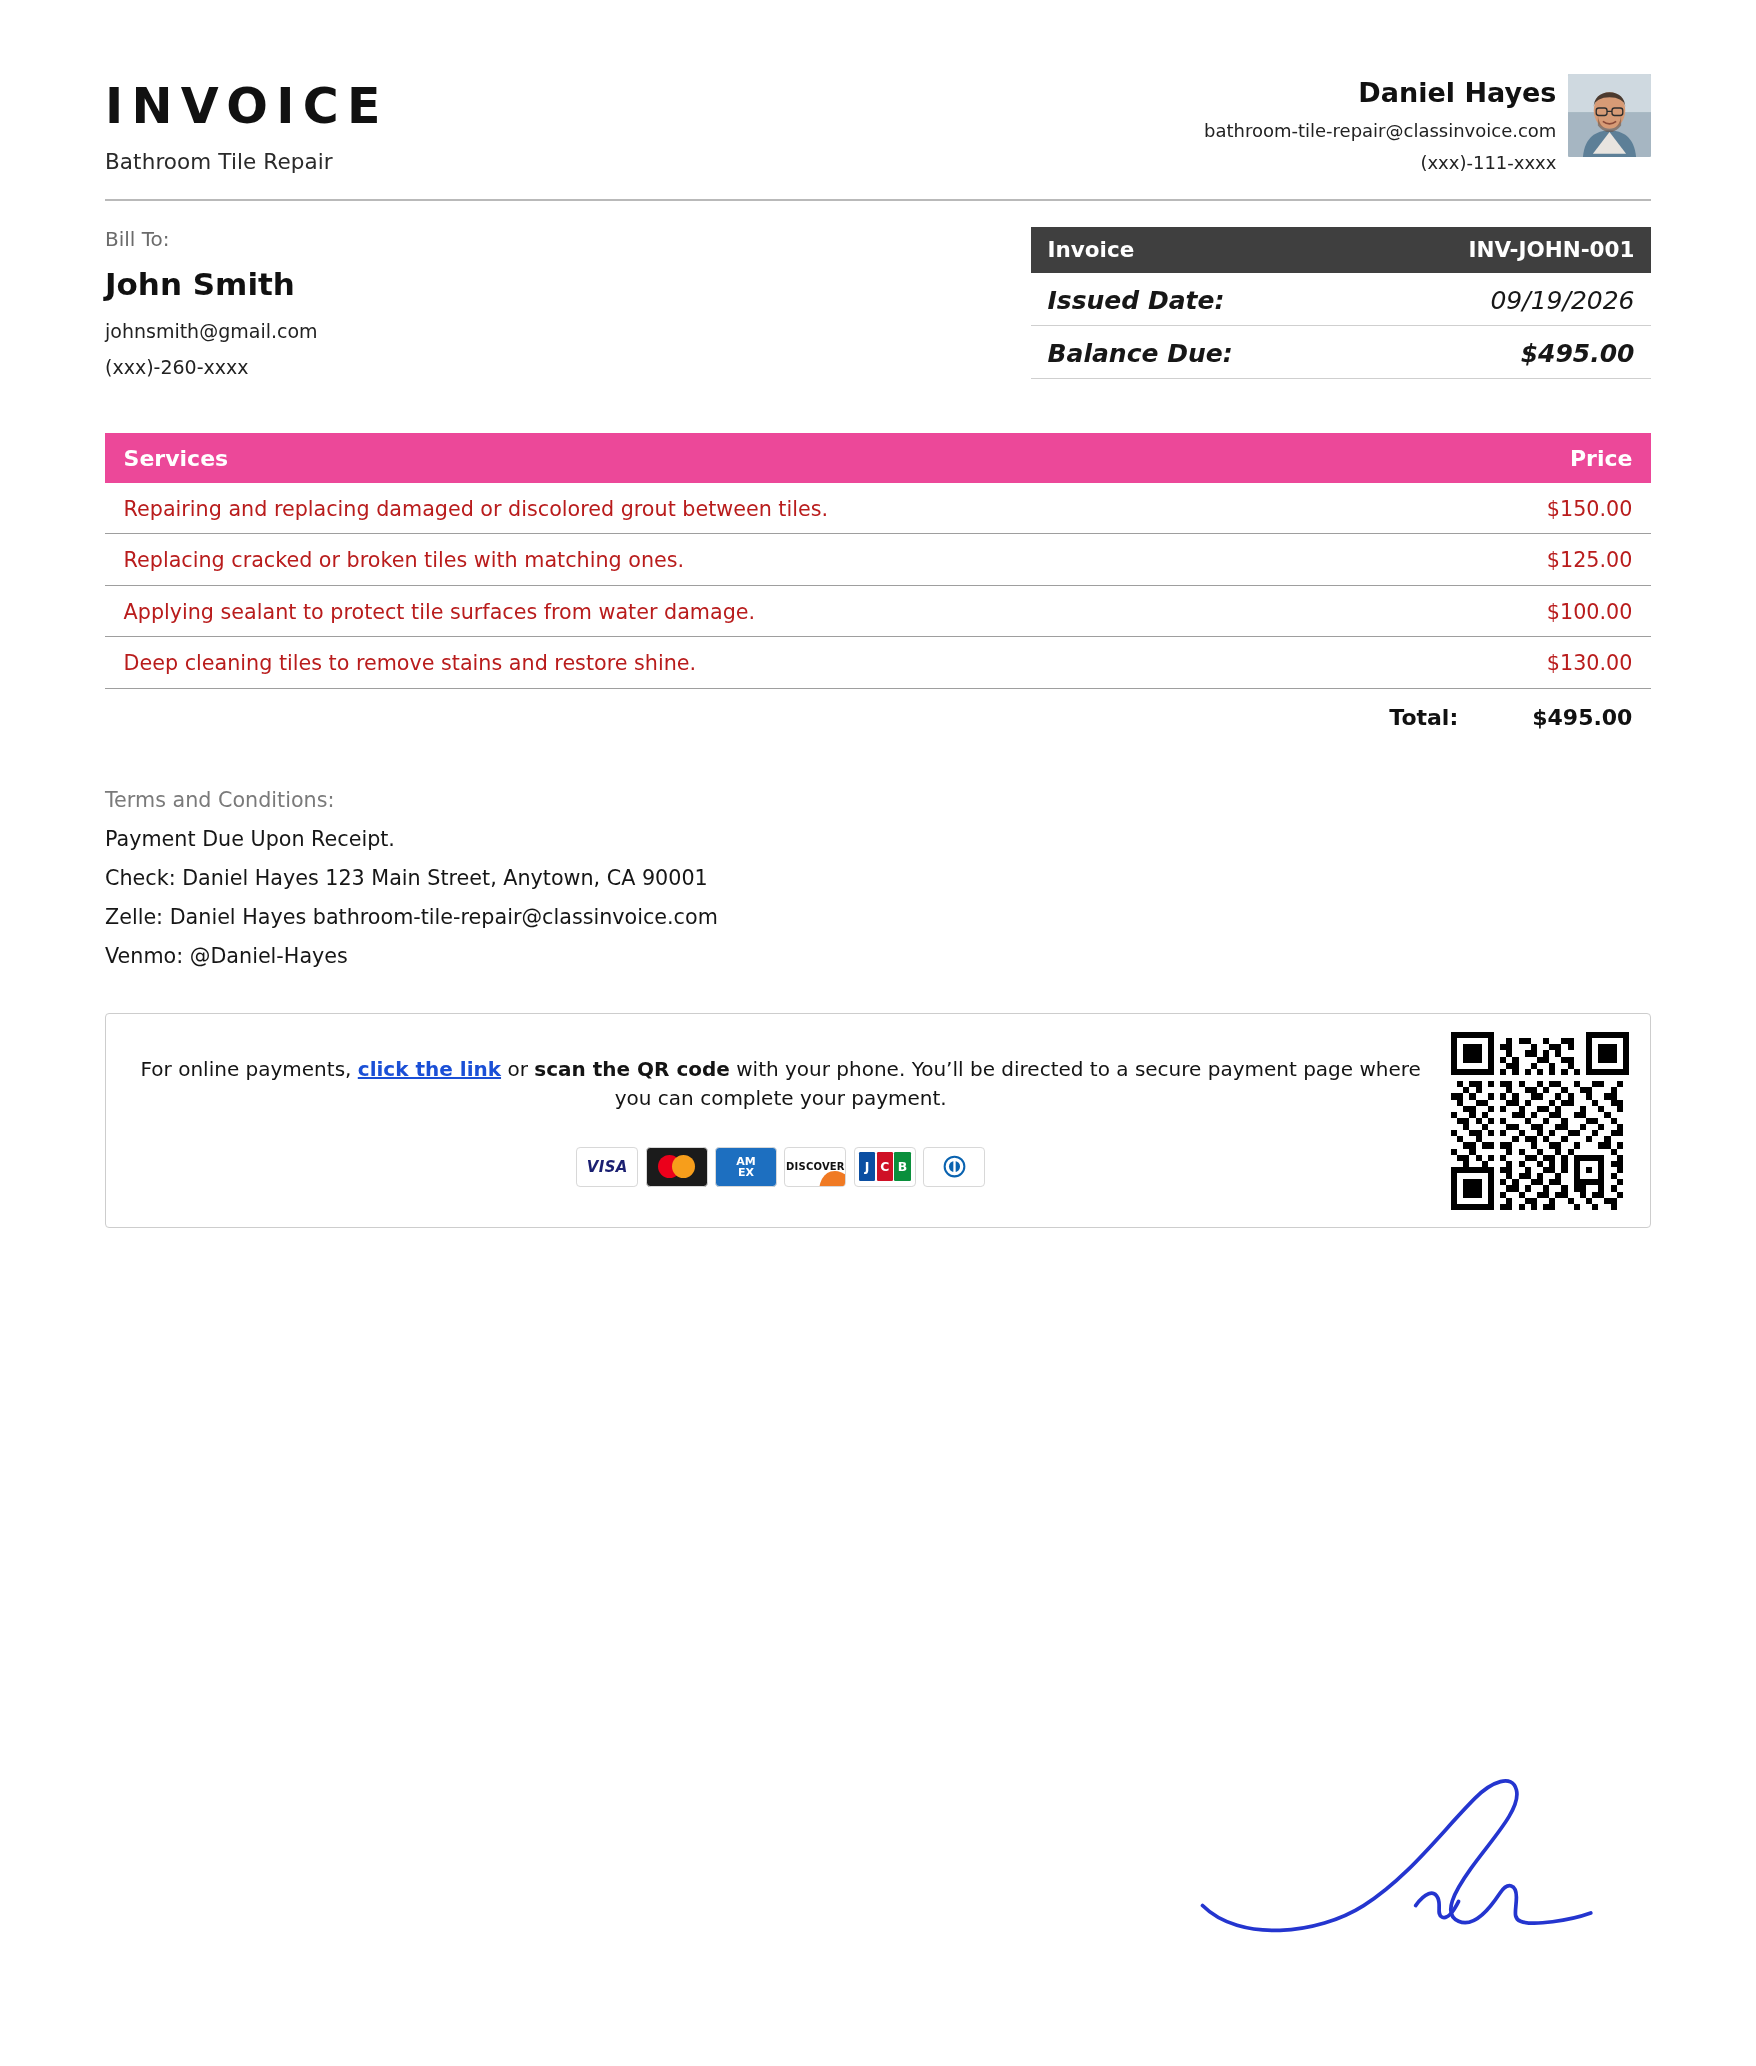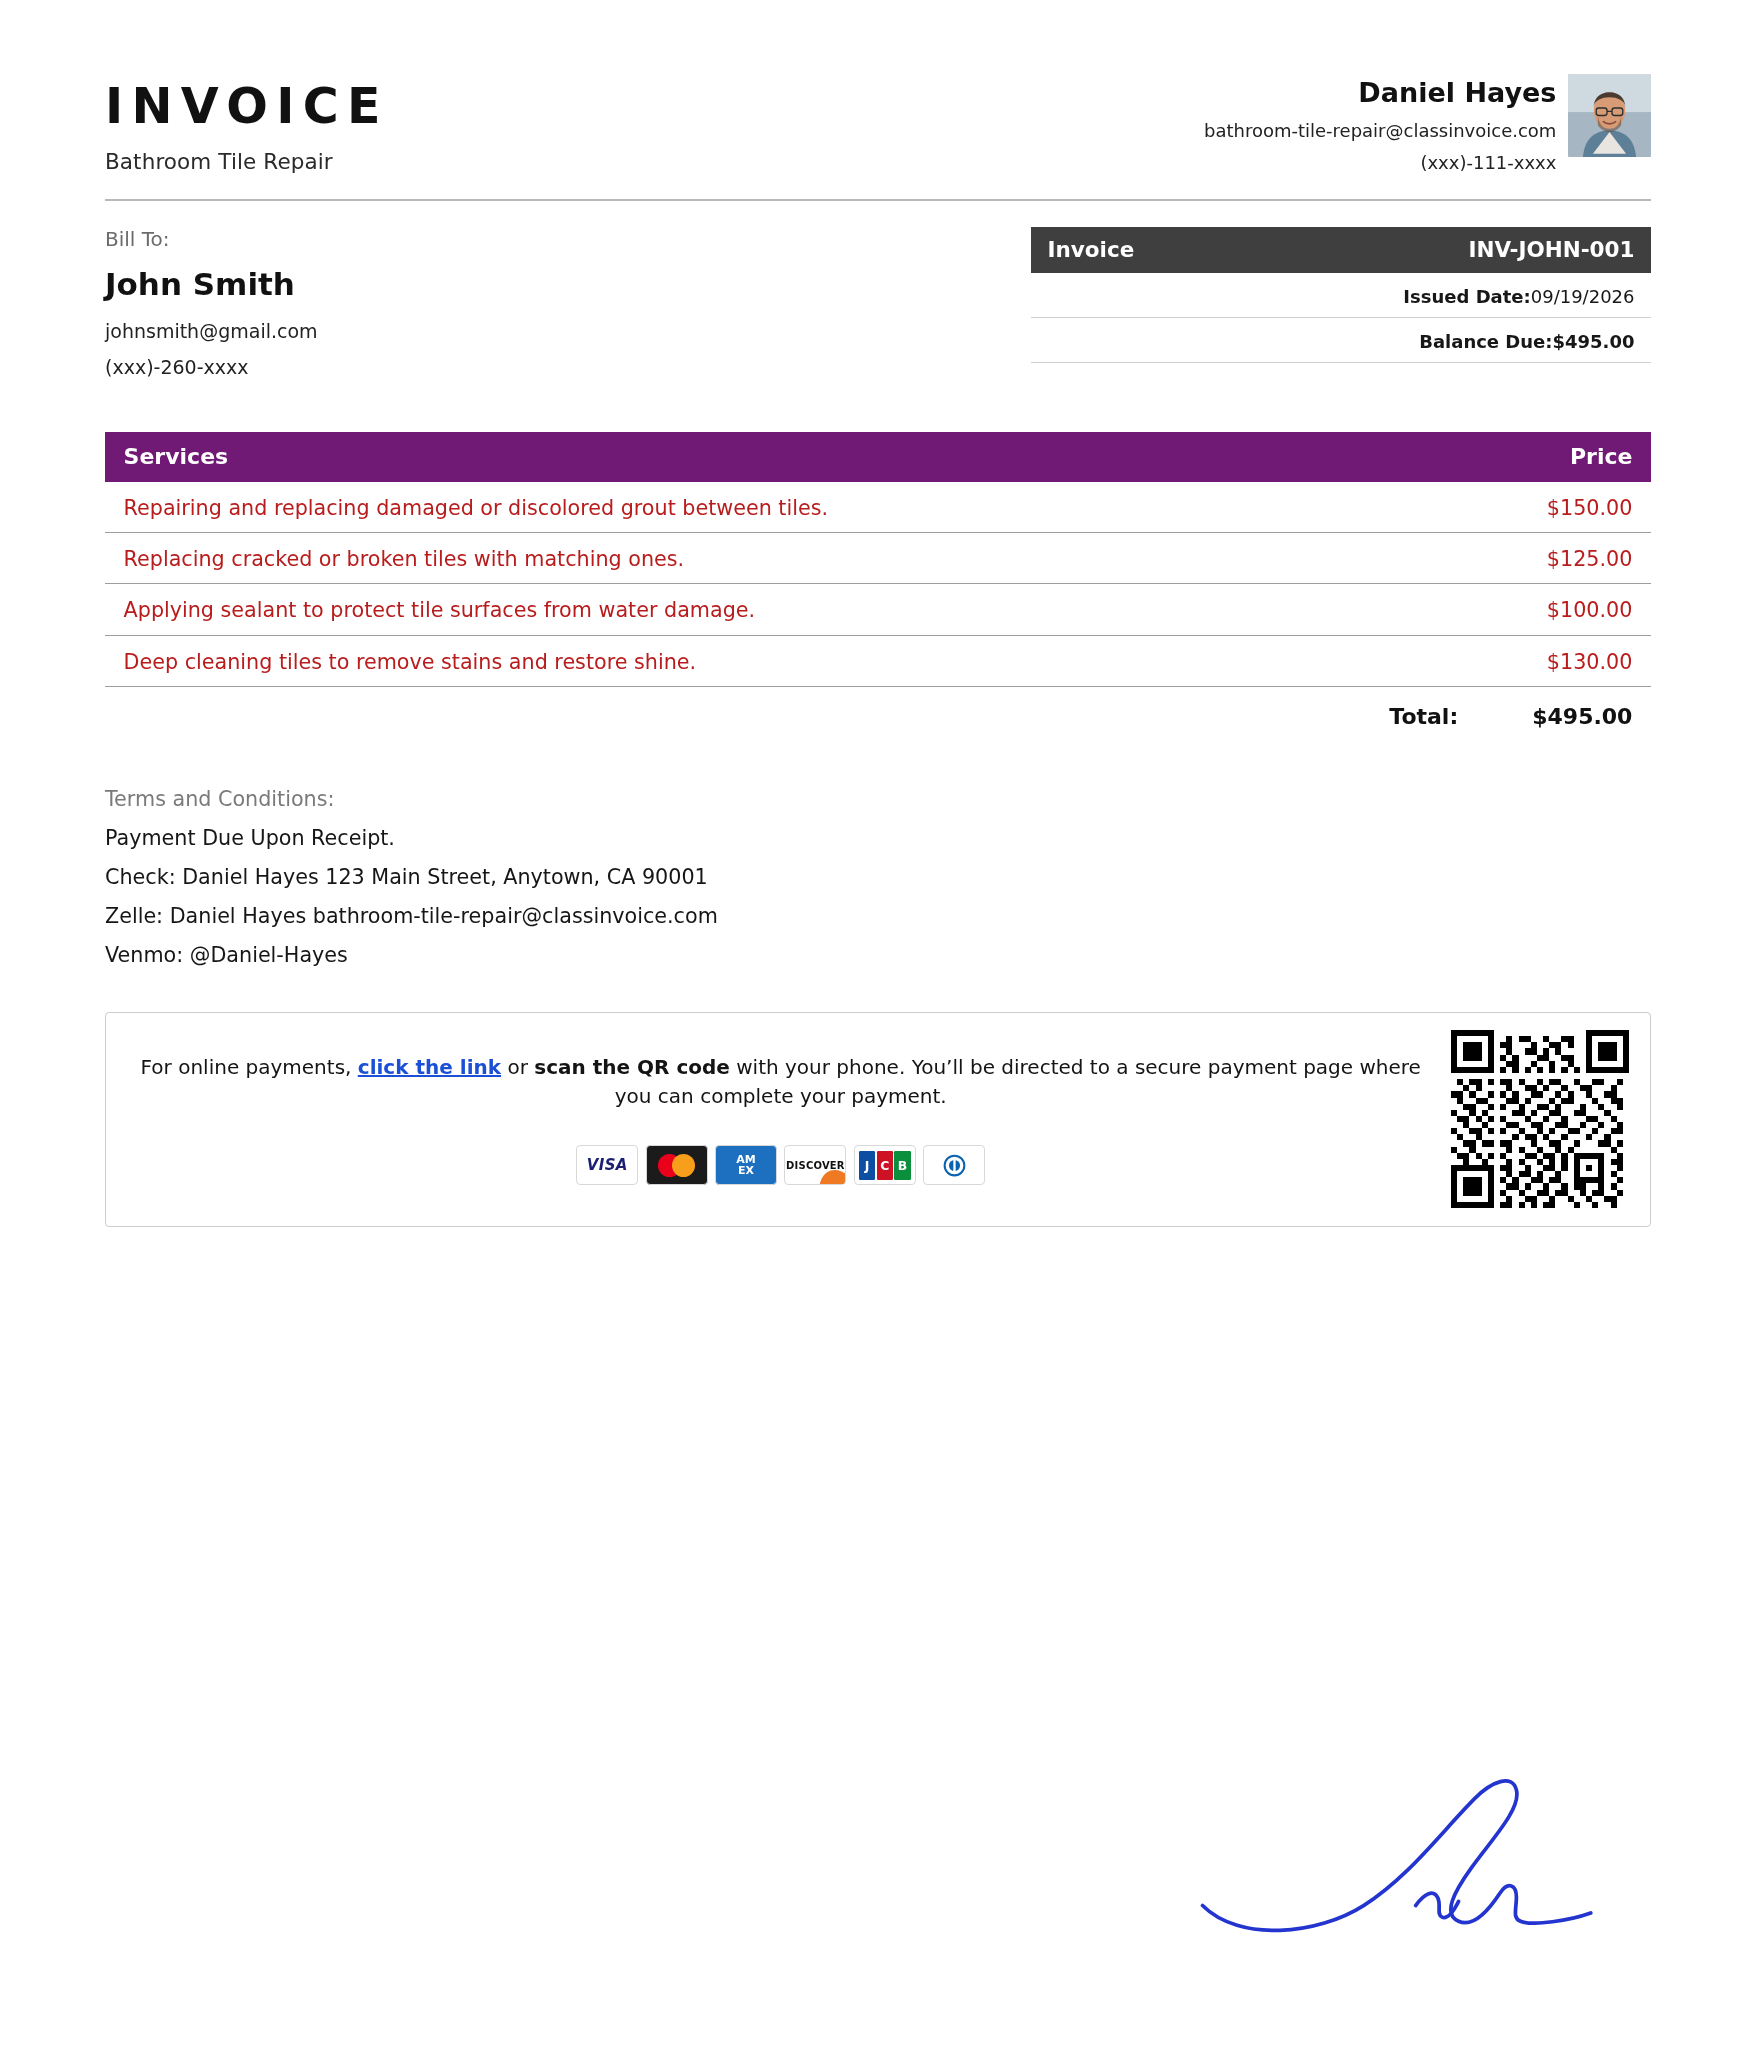--- a/index.html
+++ b/index.html
@@ -125,36 +125,37 @@
     color: #ffffff;
     display: flex;
     justify-content: space-between;
     align-items: center;
     padding: 10.7px 16.5px;
     font-size: 21.5px;
     font-weight: 700;
   }
   .meta-row {
     display: flex;
-    justify-content: flex-end;
+    justify-content: space-between;
     align-items: center;
     padding: 12.4px 16.5px 10.7px 16.5px;
-    font-size: 18px;
+    font-size: 25px;
     border-bottom: 1.7px solid #cfcfcf;
+    font-style: italic;
   }
   .meta-row .k { font-weight: 700; color: #171717; }
   .meta-row .v { color: #171717; }
   .meta-row.total .v { font-weight: 700; }
 
   
   .services {
     margin-top: 54px;
   }
   .svc-head {
-    background: #701a75;
+    background: #ec4899;
     color: #ffffff;
     display: flex;
     justify-content: space-between;
     align-items: center;
     padding: 12.4px 18.6px;
     font-size: 22px;
     font-weight: 700;
   }
   .svc-head .price-col { text-align: right; }
   .svc-row {

